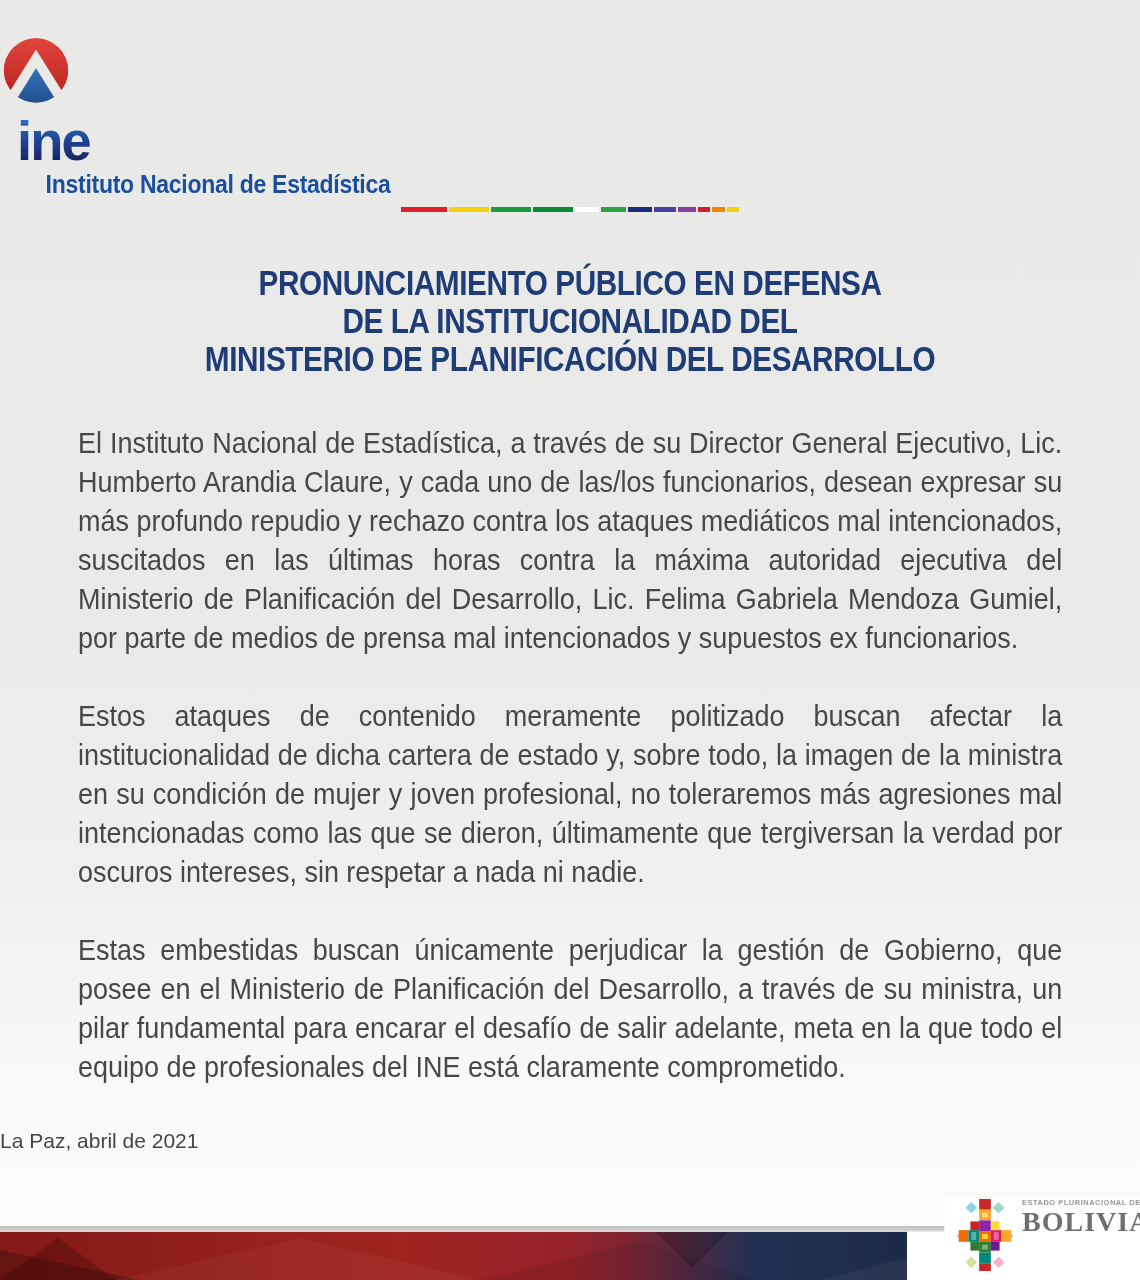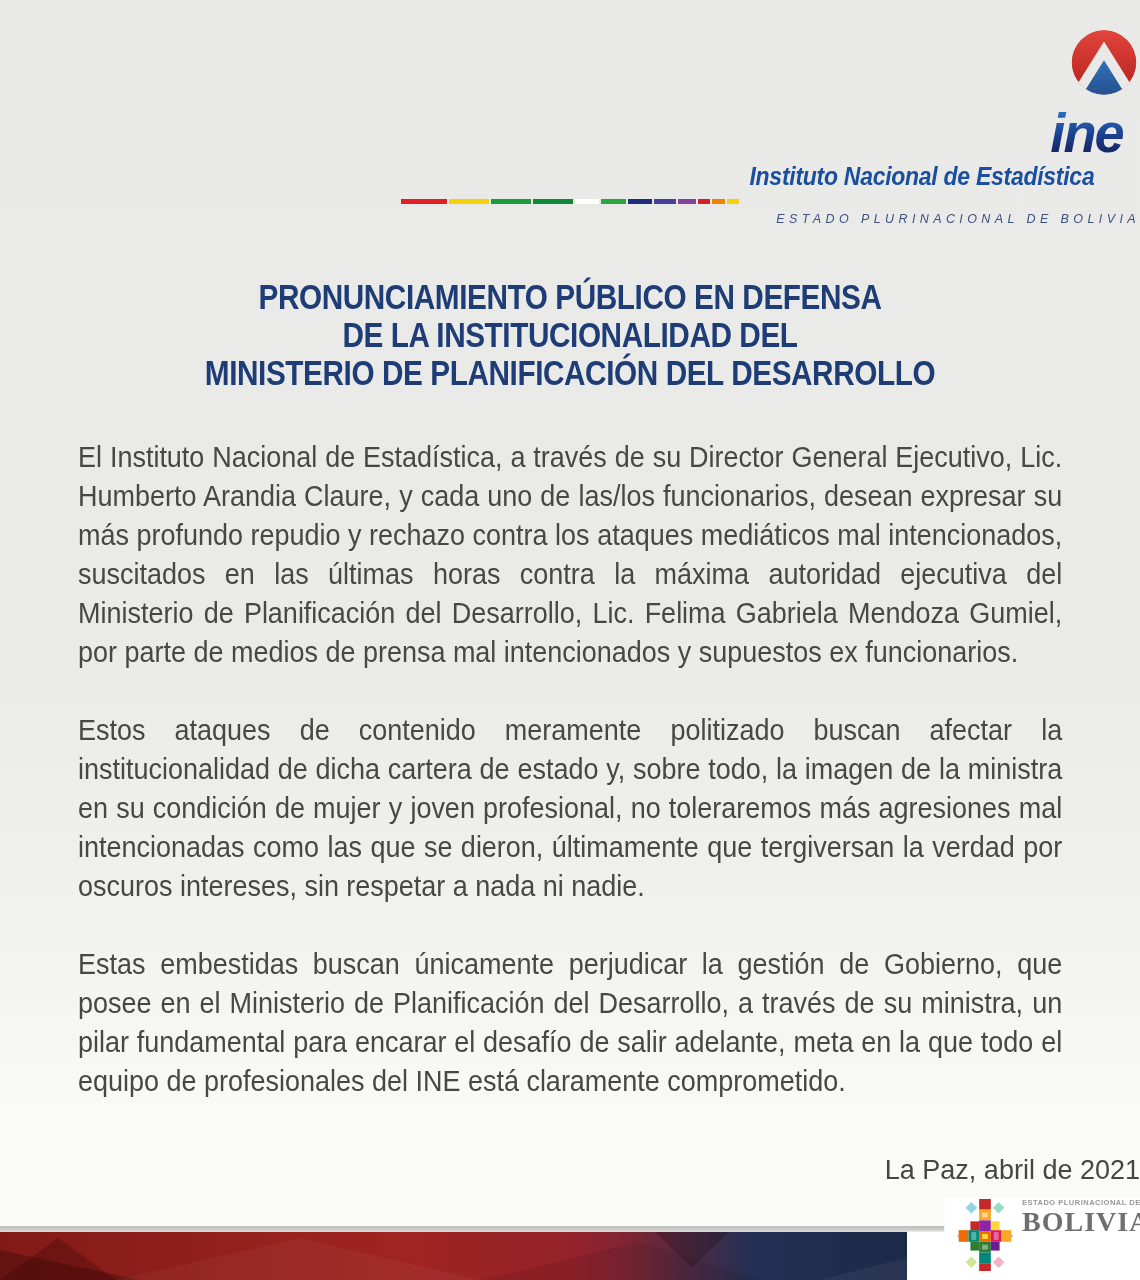--- a/index.html
+++ b/index.html
@@ -4,21 +4,21 @@
 <title>Pronunciamiento INE</title>
 <style>
   html,body{margin:0;padding:0;}
   body{width:1140px;height:1280px;overflow:hidden;background:#888;}
   .page{
     position:relative;width:1140px;height:1280px;overflow:hidden;
     background:linear-gradient(180deg,#e9e9e8 0%,#eaeae9 50%,#f0f0ef 70%,#f9f9f8 86%,#fcfcfb 100%);
     font-family:"Liberation Sans",sans-serif;
   }
   
-  .header{text-align:right;padding-top:28px;font-style:italic;}
+  .header{text-align:left;padding-top:36px;}
   .mark svg{width:72px;height:76px;display:inline-block;}
   .wordmark{
     display:block;font-size:56px;font-weight:bold;letter-spacing:-2px;line-height:.82;
     background:linear-gradient(180deg,#2a72bd 0%,#1c3f8f 55%,#152159 100%);
     -webkit-background-clip:text;background-clip:text;color:transparent;
     transform:scaleX(.97);margin-top:2px;
   }
   .institution{
     font-size:25px;font-weight:bold;color:#1b4f9e;letter-spacing:-.3px;
     margin-top:6px;transform:scaleX(.92);
@@ -32,21 +32,21 @@
     font-size:35px;line-height:38px;letter-spacing:-.5px;transform:scaleX(.85);
   }
   .title span{display:block;}
   
   .bodytext{
     margin:46px 0 0 78px;width:1058px;transform:scaleX(.9302);transform-origin:0 0;
     color:#474747;font-size:29px;line-height:39px;
   }
   .bodytext p{margin:0 0 39px;text-align:justify;}
   .bodytext p:last-child{margin-bottom:0;}
-  .dateline{text-align:right;font-size:27px;color:#454545;margin-top:54px;}
+  .dateline{text-align:left;font-size:21px;color:#454545;margin-top:42px;}
   
   .footer-sep{position:absolute;left:0;bottom:48px;width:1140px;height:6px;
     background:linear-gradient(180deg,#bcbcbc,#dadad9);}
   .band{position:absolute;left:0;bottom:0;width:1140px;height:48px;display:block;}
   .seal-card{
     position:absolute;right:0;bottom:0;width:233px;height:82px;background:#ffffff;
     clip-path:polygon(16% 0,100% 0,100% 100%,0 100%,0 41%,16% 41%);
     display:flex;align-items:flex-start;filter:drop-shadow(-2px 1px 3px rgba(0,0,0,.20));
     z-index:5;
   }
@@ -93,21 +93,20 @@
         <span style="background: rgb(12, 138, 56); flex-grow: 13; flex-basis: 0px;"></span>
         <span style="background: rgb(255, 255, 255); flex-grow: 8; flex-basis: 0px;"></span>
         <span style="background: rgb(43, 165, 63); flex-grow: 8; flex-basis: 0px;"></span>
         <span style="background: rgb(29, 45, 125); flex-grow: 8; flex-basis: 0px;"></span>
         <span style="background: rgb(75, 63, 158); flex-grow: 7; flex-basis: 0px;"></span>
         <span style="background: rgb(131, 64, 156); flex-grow: 6; flex-basis: 0px;"></span>
         <span style="background: rgb(212, 31, 38); flex-grow: 4; flex-basis: 0px;"></span>
         <span style="background: rgb(240, 131, 0); flex-grow: 4; flex-basis: 0px;"></span>
         <span style="background: rgb(245, 209, 10); flex-grow: 4; flex-basis: 0px;"></span>
       </div>
-    <div class="country">ESTADO PLURINACIONAL DE BOLIVIA</div>
   </header>
 
   <h1 class="title">
     <span>PRONUNCIAMIENTO PÚBLICO EN DEFENSA</span>
     <span>DE LA INSTITUCIONALIDAD DEL</span>
     <span>MINISTERIO DE PLANIFICACIÓN DEL DESARROLLO</span>
   </h1>
 
   <main class="bodytext">
     <p>El Instituto Nacional de Estadística, a través de su Director General Ejecutivo, Lic. Humberto Arandia Claure, y cada uno de las/los funcionarios, desean expresar su más profundo repudio y rechazo contra los ataques mediáticos mal intencionados, suscitados en las últimas horas contra la máxima autoridad ejecutiva del Ministerio de Planificación del Desarrollo, Lic. Felima Gabriela Mendoza Gumiel, por parte de medios de prensa mal intencionados y supuestos ex funcionarios.</p>

